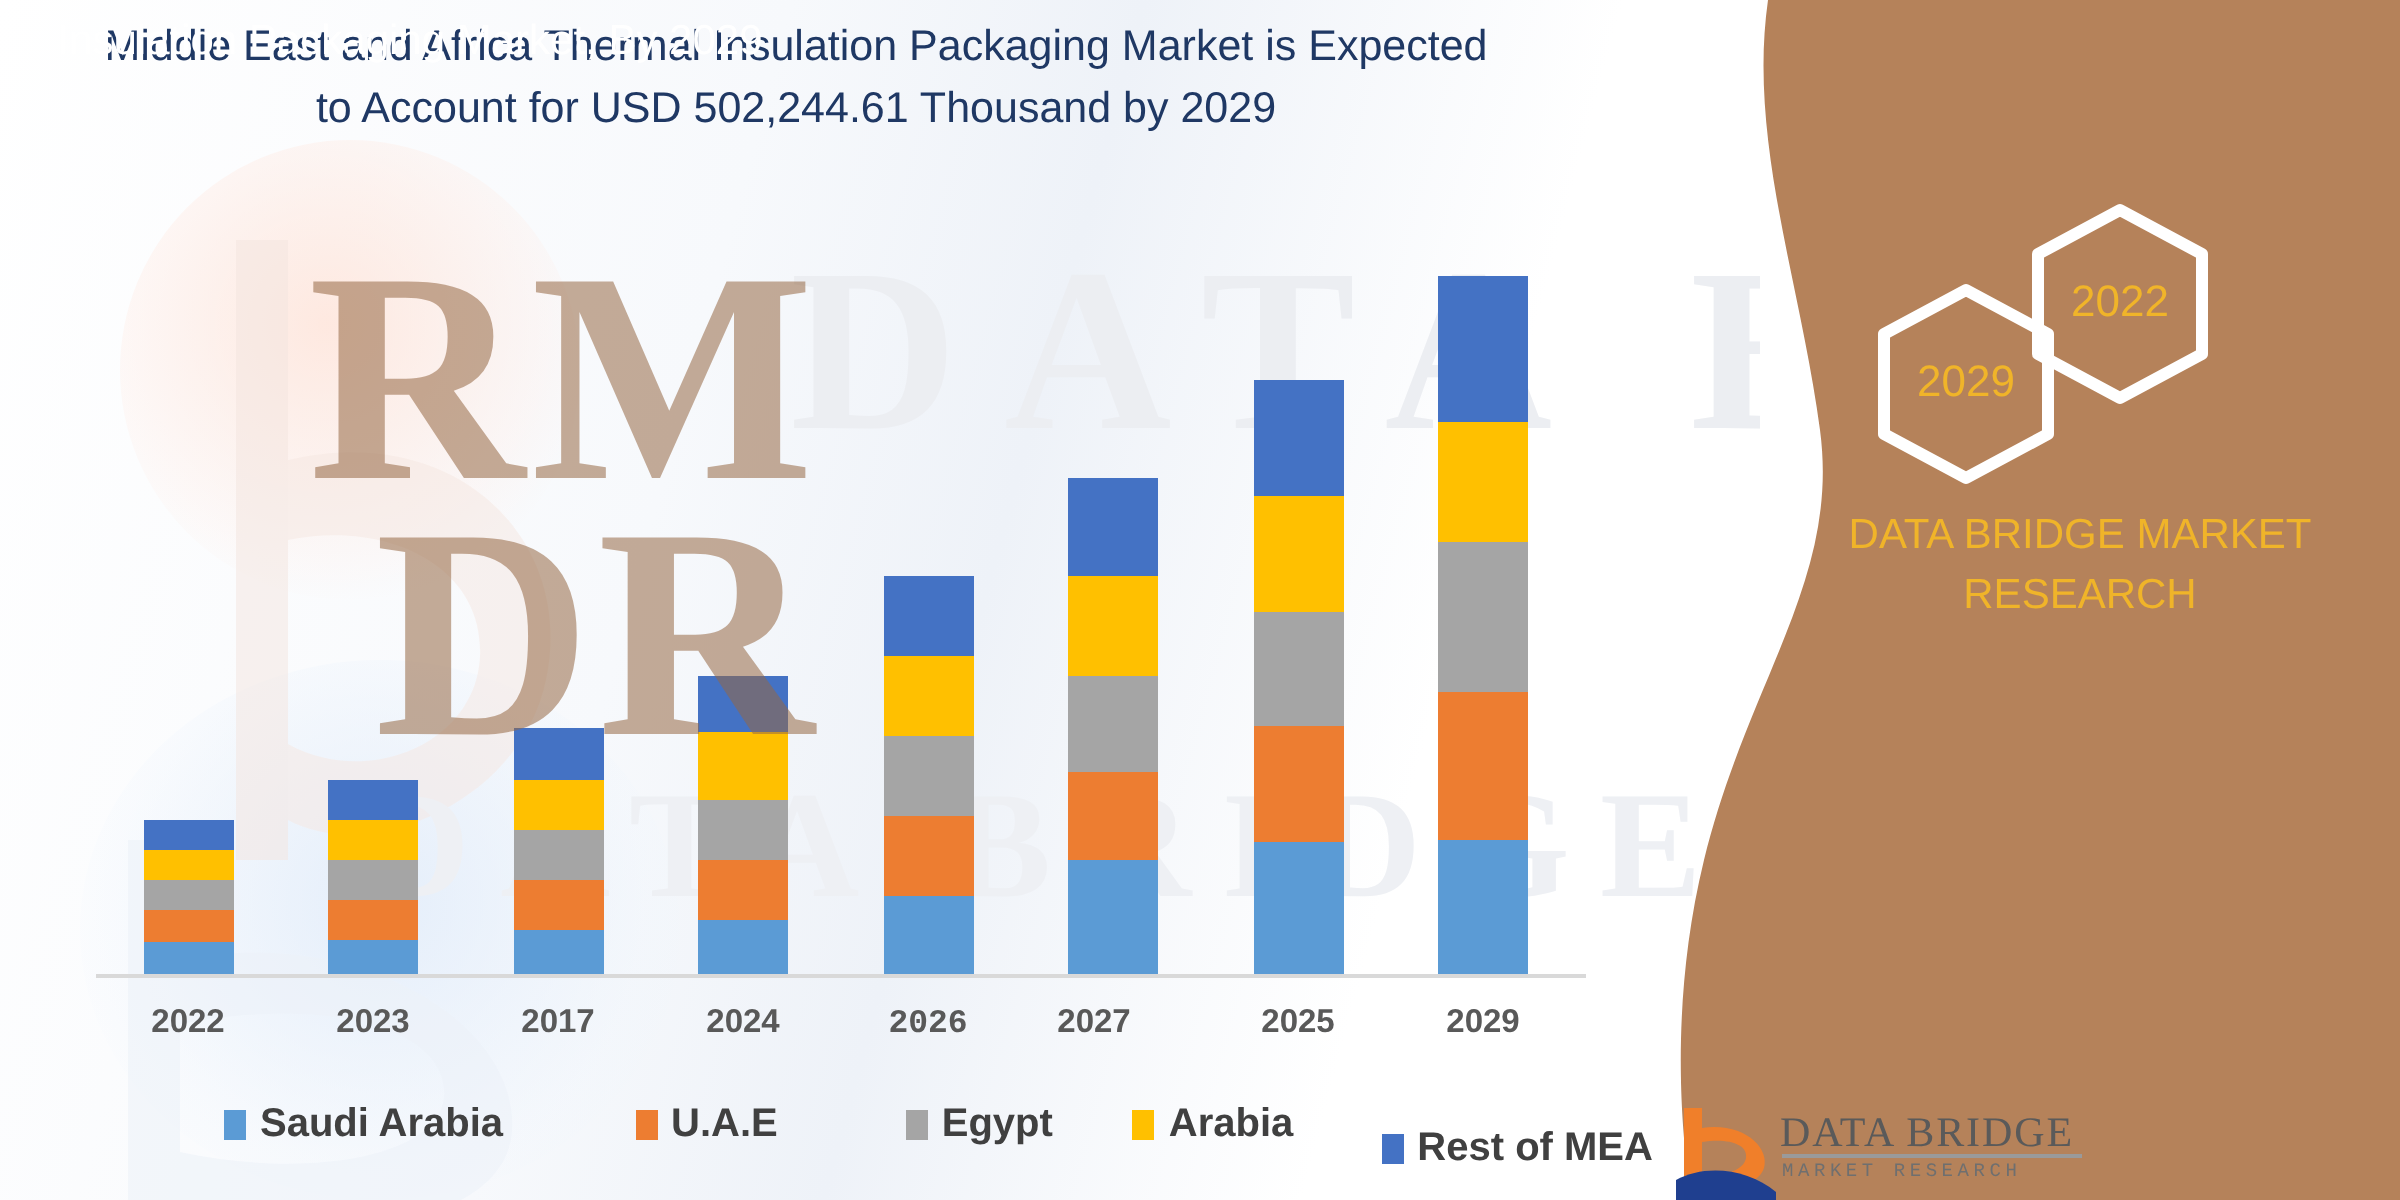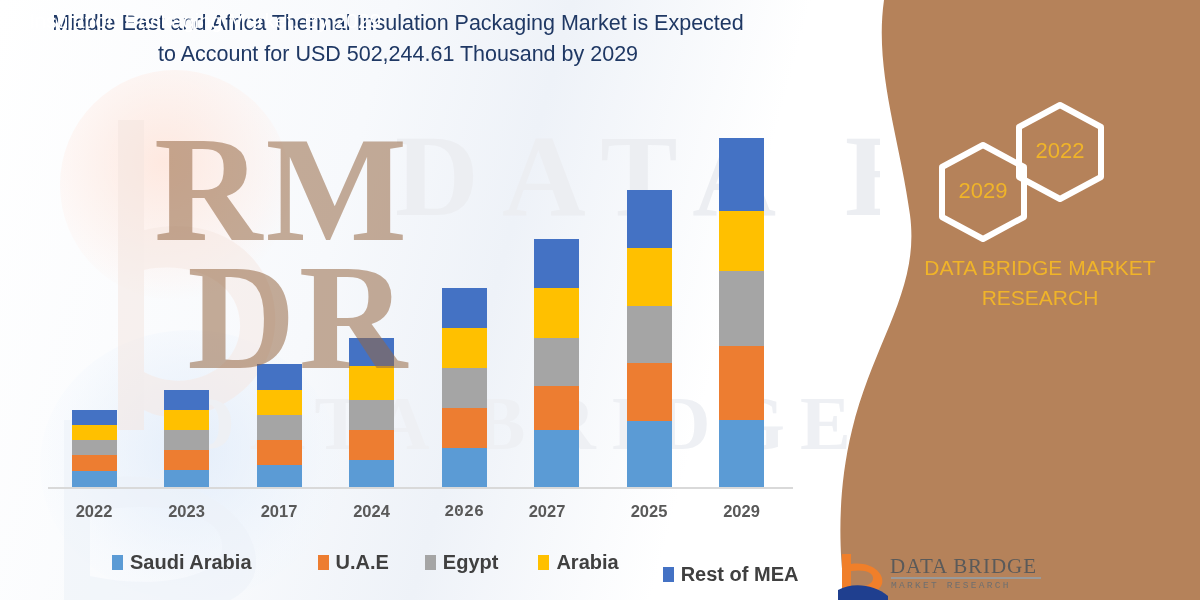--- a/index.html
+++ b/index.html
@@ -340,21 +340,21 @@
       </div>
     <div id="legend">
         <div class="legend-item" style="margin-left: 40px;">
           <span class="legend-swatch" style="background: rgb(91, 155, 213);"></span>
           <span class="legend-label">Saudi Arabia</span>
         </div>
         <div class="legend-item" style="margin-left: 66px;">
           <span class="legend-swatch" style="background: rgb(237, 125, 49);"></span>
           <span class="legend-label">U.A.E</span>
         </div>
-        <div class="legend-item" style="margin-left: 36px;">
+        <div class="legend-item" style="margin-left: 64px;">
           <span class="legend-swatch" style="background: rgb(165, 165, 165);"></span>
           <span class="legend-label">Egypt</span>
         </div>
         <div class="legend-item" style="margin-left: 40px;">
           <span class="legend-swatch" style="background: rgb(255, 192, 0);"></span>
           <span class="legend-label">Arabia</span>
         </div>
         <div class="legend-item" style="margin-left: 44px; margin-top: 25px;">
           <span class="legend-swatch" style="background: rgb(68, 114, 196);"></span>
           <span class="legend-label">Rest of MEA</span>

